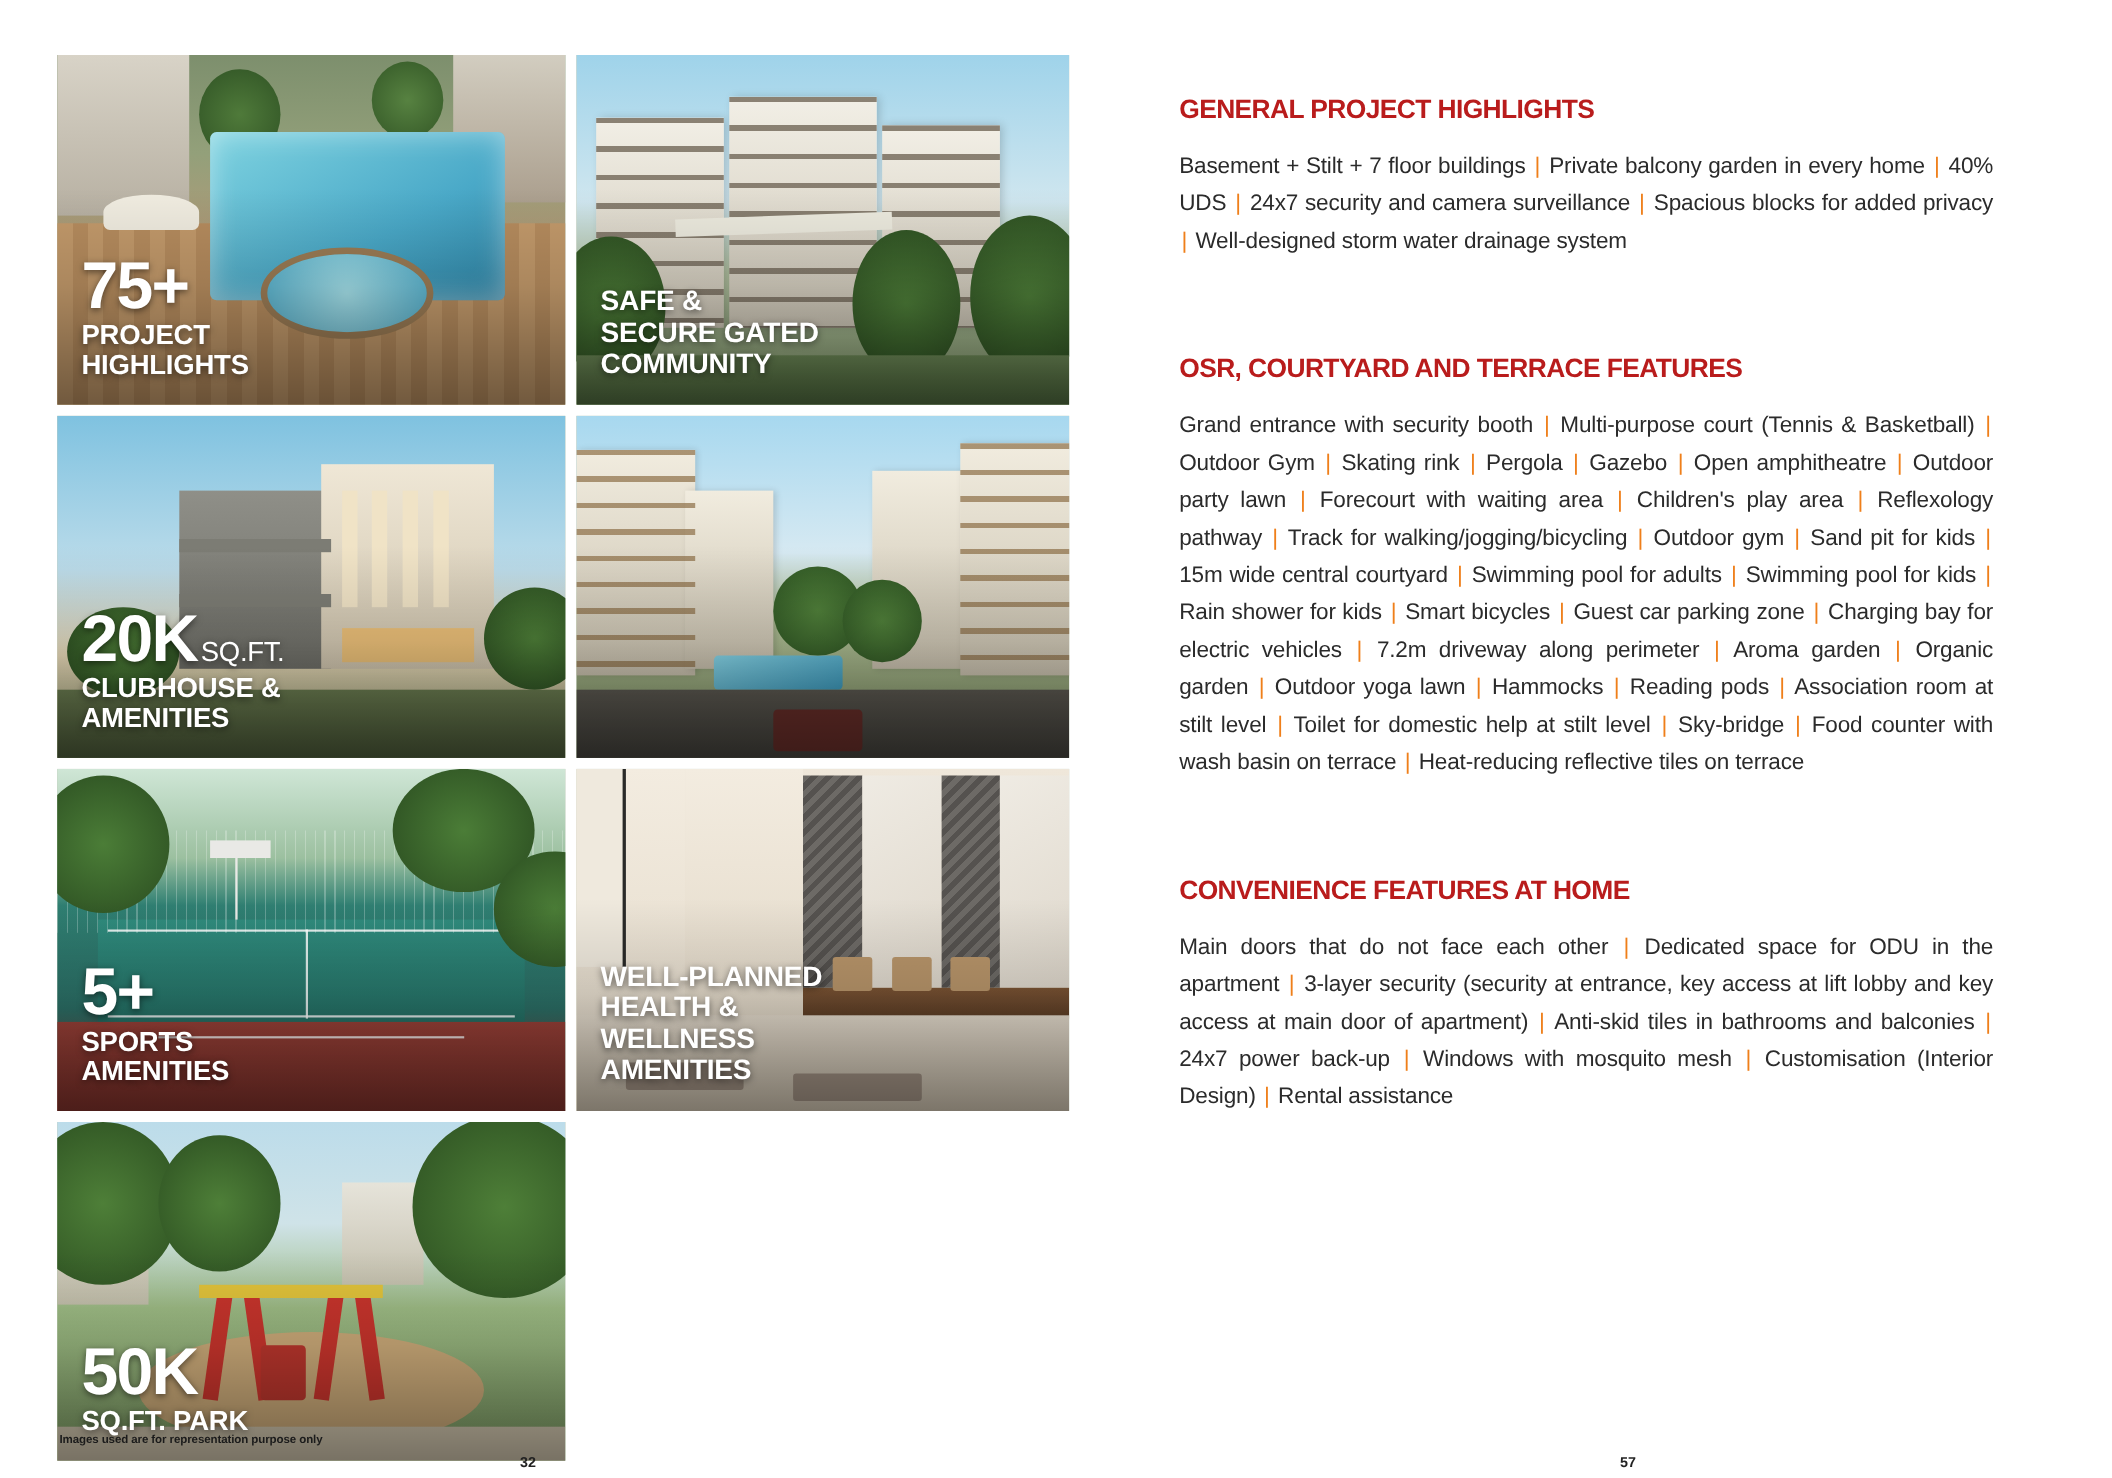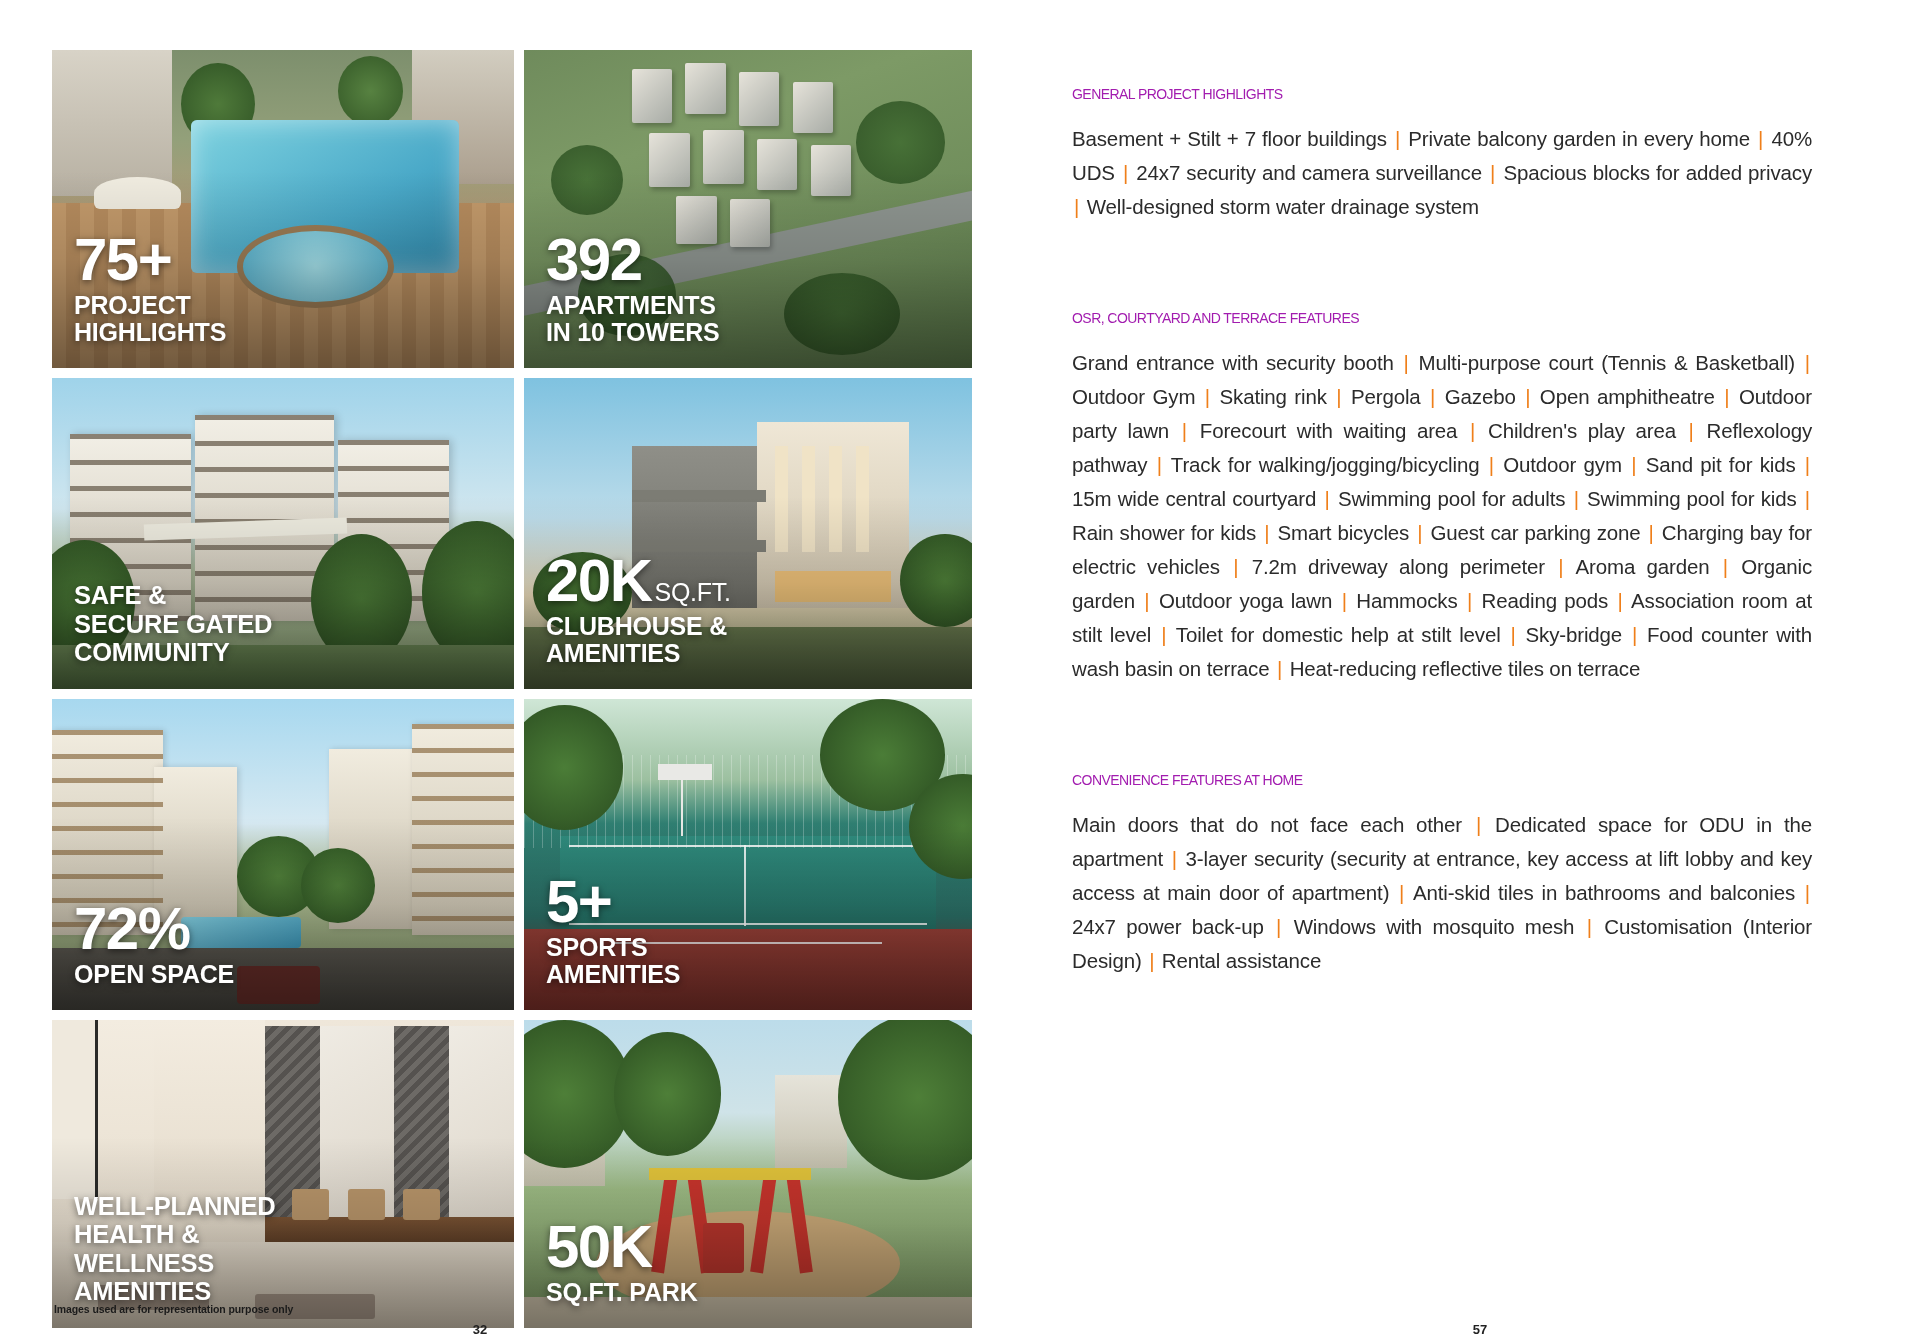--- a/index.html
+++ b/index.html
@@ -58,21 +58,21 @@
   .pagenum-left {
     position: absolute; left: 0; right: 0; top: 1322px;
     text-align: center; font-size: 13px; font-weight: 700; color: #222;
   }
   .pagenum-left span { display: inline-block; transform: translateX(-20px); }
 
   
   .page-right { position: absolute; left: 1000px; top: 0; width: 920px; height: 1344px; }
   .rp-inner { position: absolute; left: 72px; top: 86px; width: 740px; }
   .sec-title {
-    font-size: 14px; font-weight: 400; color: #a21caf; letter-spacing: -0.55px;
+    font-size: 24px; font-weight: 700; color: #b91c1c; letter-spacing: -0.55px;
     margin-bottom: 20px;
   }
   .sec-body {
     font-size: 20.5px; color: #2b2b2b; line-height: 1.66;
     text-align: justify; letter-spacing: -0.15px;
     font-weight: 400;
   }
   .sec-body .sep { color: #ef7f1a; font-weight: 500; padding: 0 2px; }
   .sec { margin-bottom: 46px; }
   .sec.gap-big { margin-bottom: 86px; }
@@ -189,47 +189,20 @@
         <div class="scrim"></div>
         <div class="caption">
           <div><span class="cap-stat">75+</span></div>
           <div class="cap-lines">
             <div>PROJECT</div>
             <div>HIGHLIGHTS</div>
           </div>
         </div>
       </div>
 
-      <div class="tile">
-        <div class="photo ph ph-aerial">
-          <i class="road"></i>
-          <i class="blk" style="left:24%;top:6%;width:9%;height:17%;"></i>
-          <i class="blk" style="left:36%;top:4%;width:9%;height:16%;"></i>
-          <i class="blk" style="left:48%;top:7%;width:9%;height:17%;"></i>
-          <i class="blk" style="left:60%;top:10%;width:9%;height:16%;"></i>
-          <i class="blk" style="left:28%;top:26%;width:9%;height:17%;"></i>
-          <i class="blk" style="left:40%;top:25%;width:9%;height:17%;"></i>
-          <i class="blk" style="left:52%;top:28%;width:9%;height:16%;"></i>
-          <i class="blk" style="left:64%;top:30%;width:9%;height:16%;"></i>
-          <i class="blk" style="left:34%;top:46%;width:9%;height:15%;"></i>
-          <i class="blk" style="left:46%;top:47%;width:9%;height:15%;"></i>
-          <i class="green" style="left:6%;top:30%;width:16%;height:22%;"></i>
-          <i class="green" style="left:74%;top:16%;width:20%;height:26%;"></i>
-          <i class="green" style="left:12%;top:64%;width:22%;height:26%;"></i>
-          <i class="green" style="left:58%;top:70%;width:26%;height:26%;"></i>
-        </div>
-        <div class="scrim"></div>
-        <div class="caption">
-          <div><span class="cap-stat">392</span></div>
-          <div class="cap-lines">
-            <div>APARTMENTS</div>
-            <div>IN 10 TOWERS</div>
-          </div>
-        </div>
-      </div>
 
       <div class="tile word-only">
         <div class="photo ph ph-apt">
           <i class="tower" style="left:4%;top:18%;width:26%;height:60%;"></i>
           <i class="bandrow" style="left:4%;top:18%;width:26%;height:60%;"></i>
           <i class="tower" style="left:31%;top:12%;width:30%;height:66%;"></i>
           <i class="bandrow" style="left:31%;top:12%;width:30%;height:66%;"></i>
           <i class="tower" style="left:62%;top:20%;width:24%;height:58%;"></i>
           <i class="bandrow" style="left:62%;top:20%;width:24%;height:58%;"></i>
           <i style="left:20%;top:46%;width:44%;height:5%;background:#eceade;transform:rotate(-2deg);"></i>
@@ -283,26 +256,20 @@
           <i class="b" style="left:78%;top:8%;width:24%;height:68%;"></i>
           <i style="left:0;top:10%;width:24%;height:66%;background:repeating-linear-gradient(180deg,rgba(140,110,70,.7) 0 5px,rgba(255,255,255,0) 5px 24px);"></i>
           <i style="left:78%;top:8%;width:24%;height:68%;background:repeating-linear-gradient(180deg,rgba(140,110,70,.7) 0 5px,rgba(255,255,255,0) 5px 24px);"></i>
           <i class="pl" style="left:28%;top:70%;width:26%;height:10%;"></i>
           <i class="tr" style="left:40%;top:44%;width:18%;height:26%;"></i>
           <i class="tr" style="left:54%;top:48%;width:16%;height:24%;"></i>
           <i style="left:0;right:0;bottom:0;height:20%;background:linear-gradient(180deg,#5d5a52,#46443e);"></i>
           <i style="left:40%;bottom:2%;width:18%;height:12%;background:#6a2f2a;border-radius:4px;"></i>
         </div>
         <div class="scrim"></div>
-        <div class="caption">
-          <div><span class="cap-stat">72%</span></div>
-          <div class="cap-lines">
-            <div>OPEN SPACE</div>
-          </div>
-        </div>
       </div>
 
       <div class="tile">
         <div class="photo ph ph-court">
           <i class="courtTeal"></i>
           <i class="courtRed"></i>
           <i class="ln" style="left:10%;top:47%;width:80%;height:2px;"></i>
           <i class="ln" style="left:10%;top:72%;width:80%;height:2px;"></i>
           <i class="ln" style="left:49%;top:47%;width:2px;height:26%;"></i>
           <i class="ln" style="left:20%;top:78%;width:60%;height:2px;"></i>

